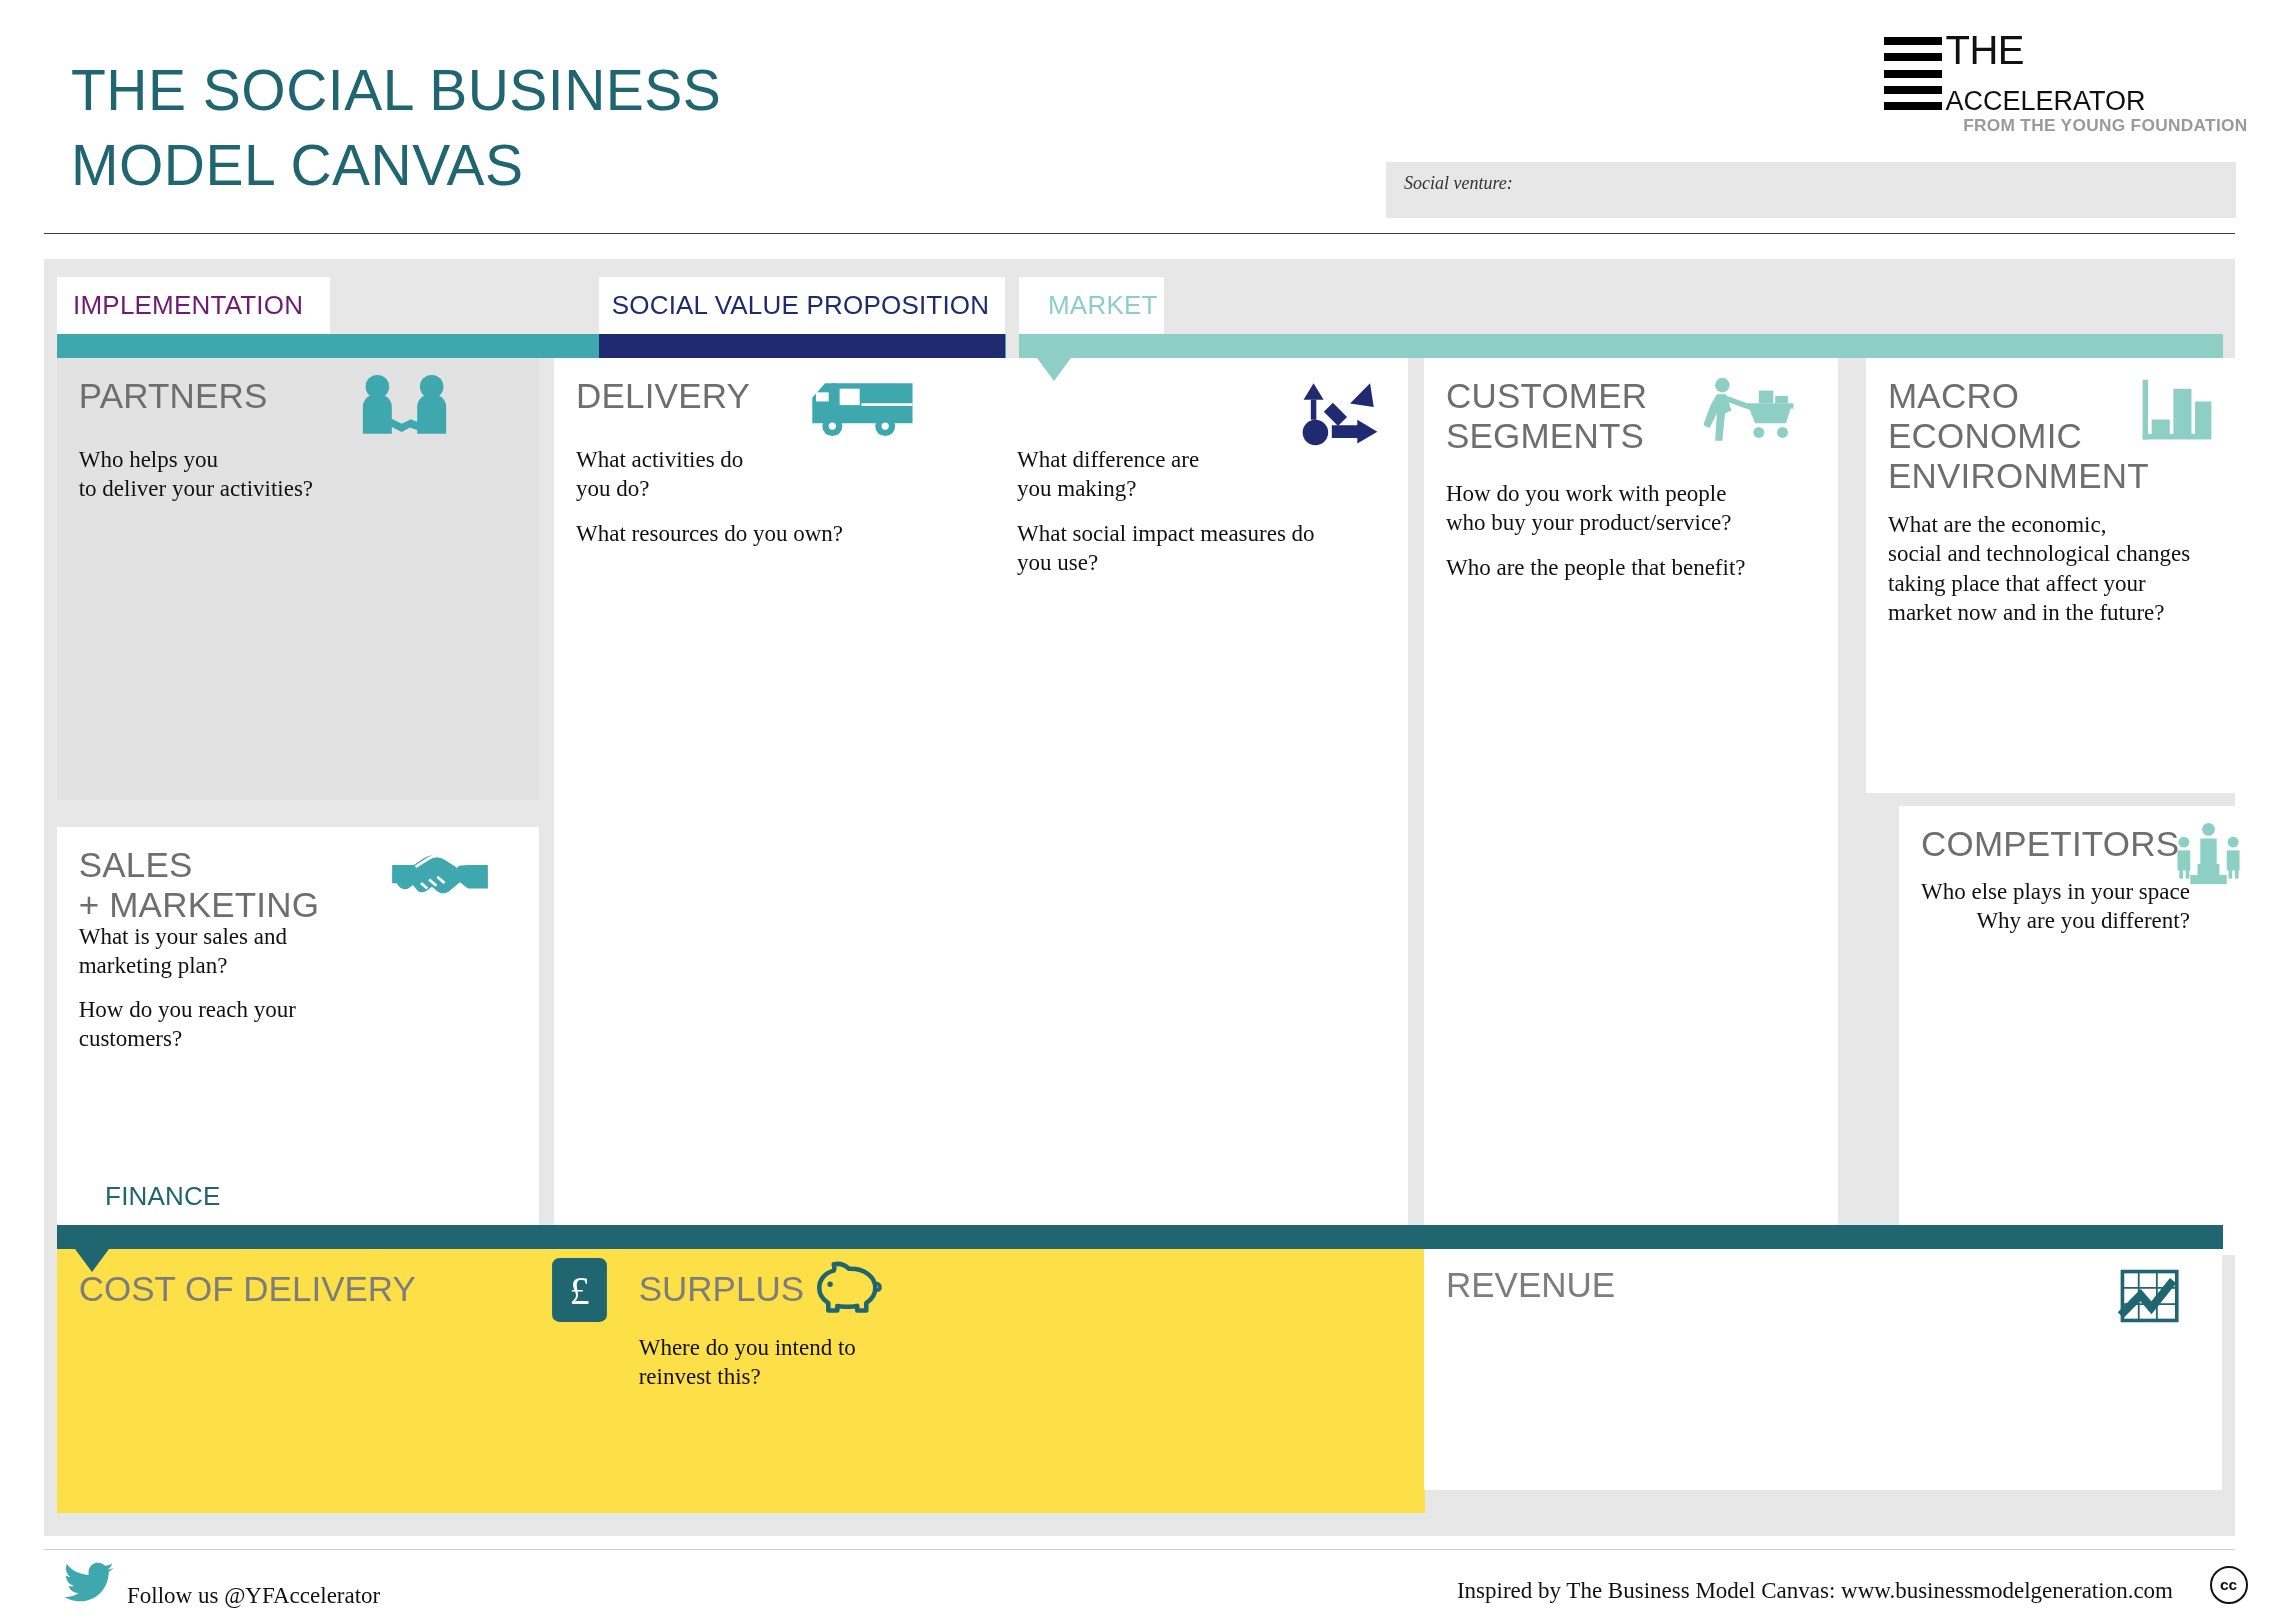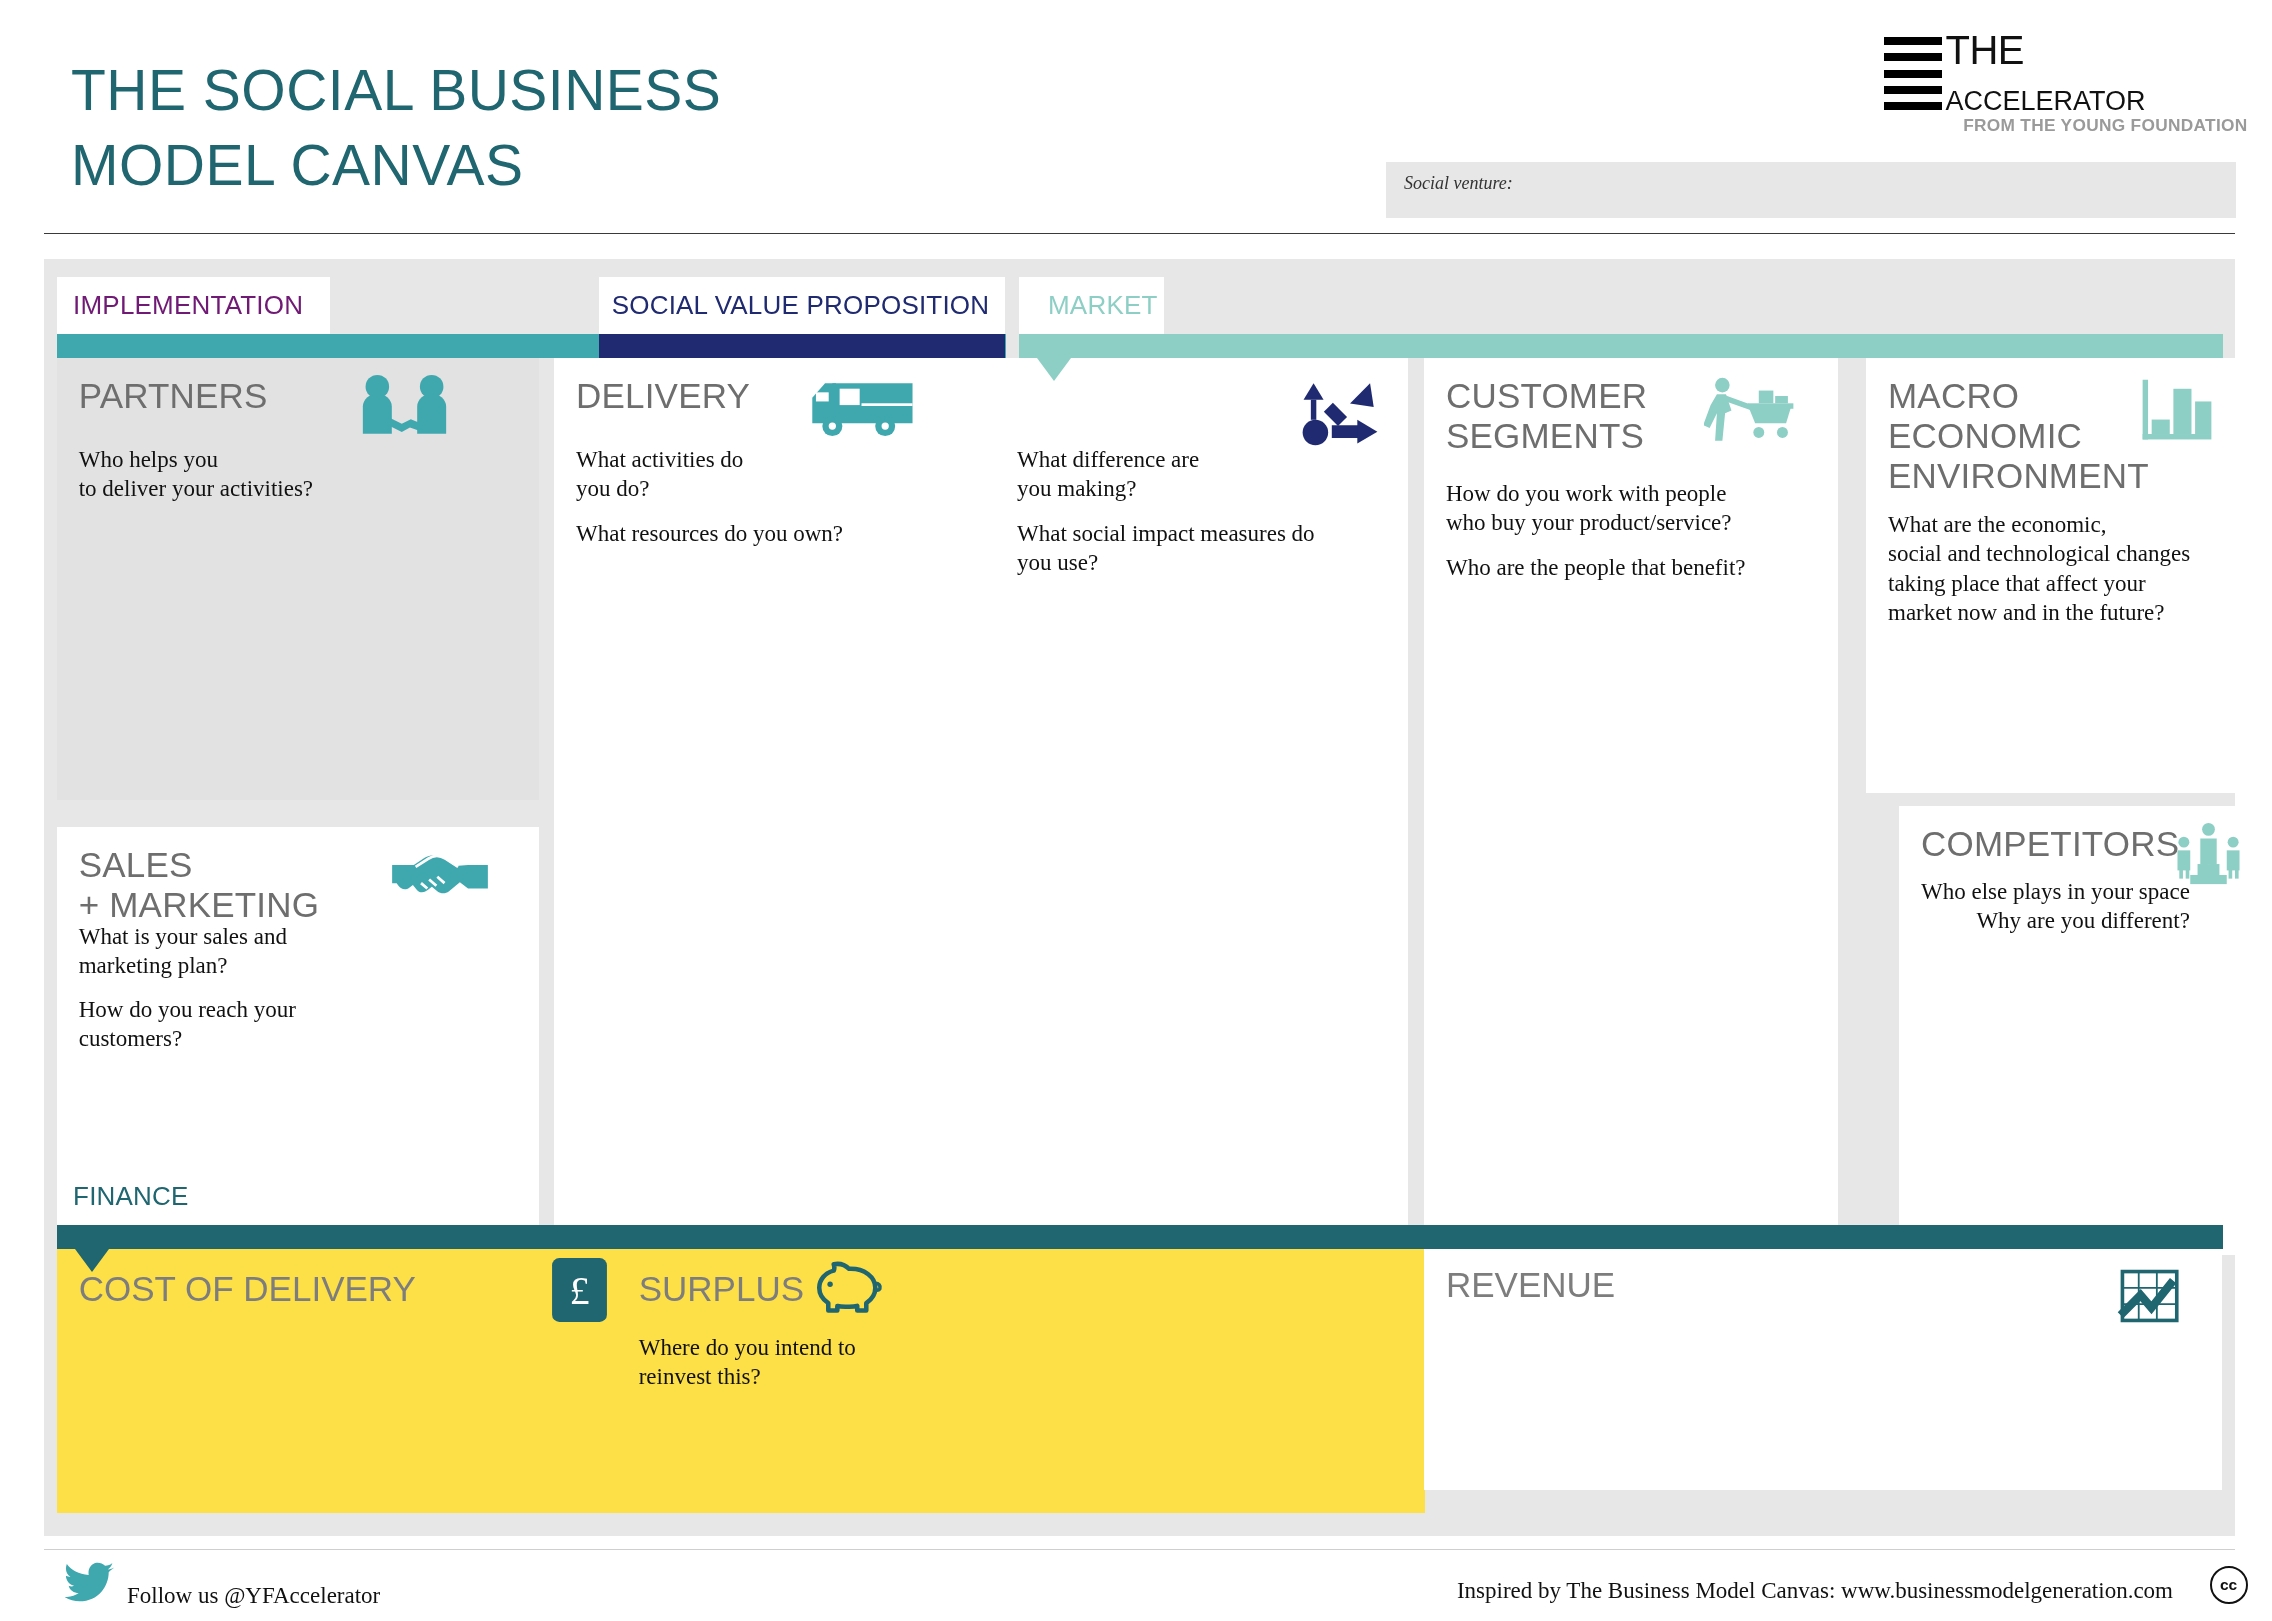--- a/index.html
+++ b/index.html
@@ -64,21 +64,21 @@
   }
   .tab span {
     padding-left: 16.4px; font-size: 26px; letter-spacing: 0.2px;
   }
   .tab.impl  { left: 12.7px;  top: 18px;  width: 273px; height: 57px; }
   .tab.impl  span { color: #701a75; }
   .tab.svp   { left: 555px; top: 18px; width: 406px; height: 57px; }
   .tab.svp   span { color: #1F2A70; padding-left: 12.7px; }
   .tab.mkt   { left: 975px; top: 18px; width: 145px; height: 57px; }
   .tab.mkt   span { color: #8DCFC5; padding-left: 29px; }
-  .tab.fin   { left: 12.7px;  top: 909px; width: 268px; height: 57px; }
+  .tab.fin   { left: 12.7px;  top: 909px; width: 268px; height: 57px; padding-left: 32px; }
   .tab.fin   span { color: #1F6670; }
 
   
   .bar { position: absolute; height: 23.6px; z-index: 4; }
   .bar.impl { left: 12.7px;  top: 75px; width: 949px; background: #3FA8AF; }
   .bar.svp  { left: 555px; top: 75px; width: 406px;  background: #1F2A70; }
   .bar.mkt  { left: 975px;top: 75px; width: 1204px; background: #8DCFC5; }
   .bar.fin  { left: 12.7px;  top: 966px; width: 2166px; background: #1F6670; }
 
   .notch { position: absolute; z-index: 6; width: 0; height: 0;

